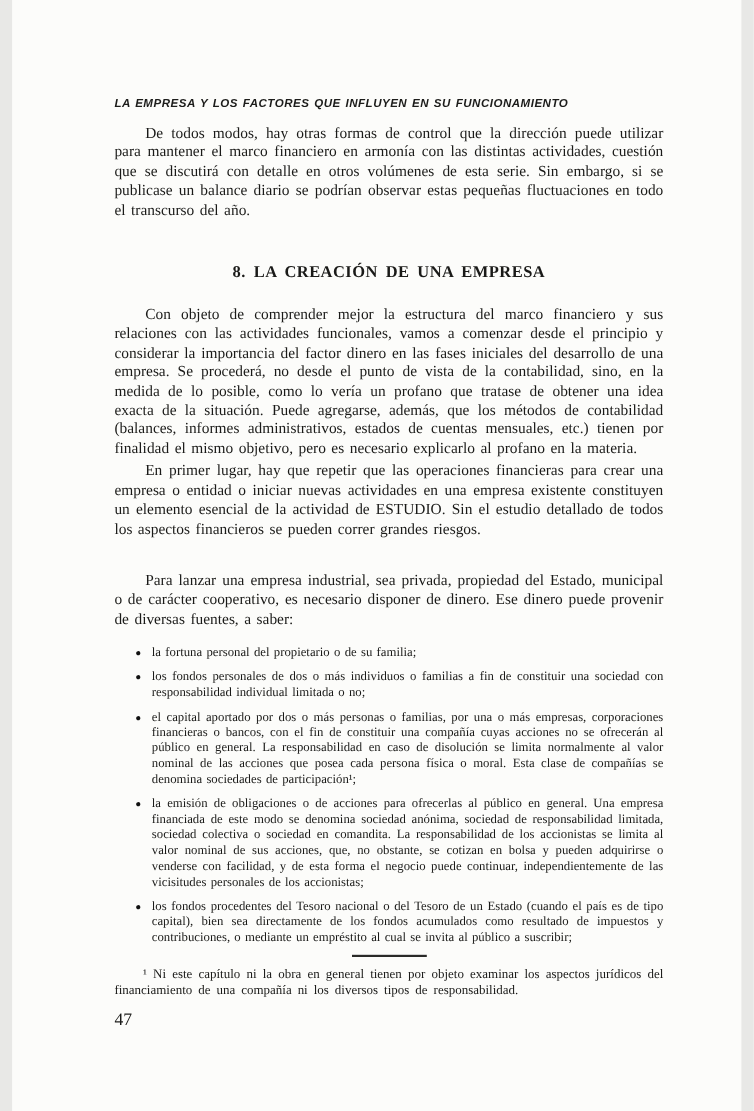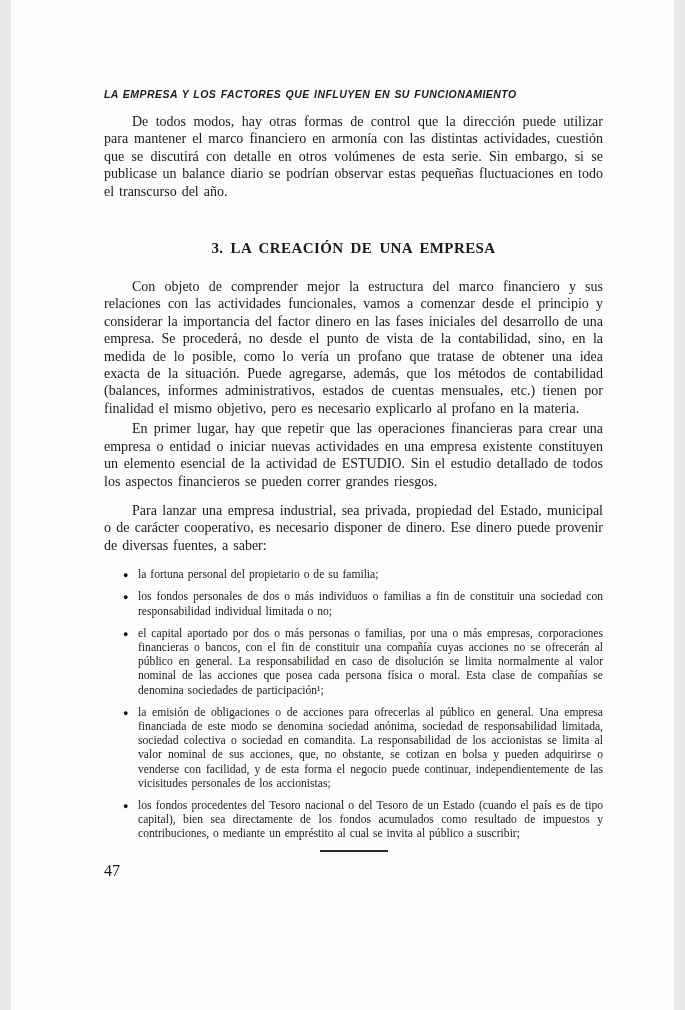--- a/index.html
+++ b/index.html
@@ -46,21 +46,21 @@
   .section-heading {
     margin-top: 40px;
     font-size: 15px;
     font-weight: bold;
     text-align: center;
     letter-spacing: 0.4px;
     word-spacing: 3px;
   }
   .para-creation-1 { margin-top: 21px; }
   .para-creation-2 { margin-top: 3px; }
-  .para-creation-3 { margin-top: 12px; }
+  .para-creation-3 { margin-top: 30px; }
   .bullet-list {
     list-style: none;
     margin: 14px 0 0 0;
     padding: 0;
   }
   .bullet-item {
     display: flex;
     margin-bottom: 8px;
     font-size: 11.6px;
     line-height: 14.2px;
@@ -101,21 +101,21 @@
 </head>
 <body>
 
 <div class="page">
   <div class="content">
 
     <div class="running-head">LA EMPRESA Y LOS FACTORES QUE INFLUYEN EN SU FUNCIONAMIENTO</div>
 
     <p class="body-para para-intro">De todos modos, hay otras formas de control que la dirección puede utilizar para mantener el marco financiero en armonía con las distintas actividades, cuestión que se discutirá con detalle en otros volúmenes de esta serie. Sin embargo, si se publicase un balance diario se podrían observar estas pequeñas fluctuaciones en todo el transcurso del año.</p>
 
-    <h2 class="section-heading">3. LA CREACIÓN DE UNA EMPRESA</h2>
+    <h2 class="section-heading">8. LA CREACIÓN DE UNA EMPRESA</h2>
 
     <p class="body-para para-creation-1">Con objeto de comprender mejor la estructura del marco financiero y sus relaciones con las actividades funcionales, vamos a comenzar desde el principio y considerar la importancia del factor dinero en las fases iniciales del desarrollo de una empresa. Se procederá, no desde el punto de vista de la contabilidad, sino, en la medida de lo posible, como lo vería un profano que tratase de obtener una idea exacta de la situación. Puede agregarse, además, que los métodos de contabilidad (balances, informes administrativos, estados de cuentas mensuales, etc.) tienen por finalidad el mismo objetivo, pero es necesario explicarlo al profano en la materia.</p>
 
     <p class="body-para para-creation-2">En primer lugar, hay que repetir que las operaciones financieras para crear una empresa o entidad o iniciar nuevas actividades en una empresa existente constituyen un elemento esencial de la actividad de ESTUDIO. Sin el estudio detallado de todos los aspectos financieros se pueden correr grandes riesgos.</p>
 
     <p class="body-para para-creation-3">Para lanzar una empresa industrial, sea privada, propiedad del Estado, municipal o de carácter cooperativo, es necesario disponer de dinero. Ese dinero puede provenir de diversas fuentes, a saber:</p>
 
     <ul class="bullet-list">
       <li class="bullet-item">
         <span class="bullet-marker">●</span>
@@ -134,17 +134,18 @@
         <span class="bullet-text">la emisión de obligaciones o de acciones para ofrecerlas al público en general. Una empresa financiada de este modo se denomina sociedad anónima, sociedad de responsabilidad limitada, sociedad colectiva o sociedad en comandita. La responsabilidad de los accionistas se limita al valor nominal de sus acciones, que, no obstante, se cotizan en bolsa y pueden adquirirse o venderse con facilidad, y de esta forma el negocio puede continuar, independientemente de las vicisitudes personales de los accionistas;</span>
       </li>
       <li class="bullet-item">
         <span class="bullet-marker">●</span>
         <span class="bullet-text">los fondos procedentes del Tesoro nacional o del Tesoro de un Estado (cuando el país es de tipo capital), bien sea directamente de los fondos acumulados como resultado de impuestos y contribuciones, o mediante un empréstito al cual se invita al público a suscribir;</span>
       </li>
     </ul>
 
     <hr class="footnote-rule">
 
+    <p class="footnote-text">¹ Ni este capítulo ni la obra en general tienen por objeto examinar los aspectos jurídicos del financiamiento de una compañía ni los diversos tipos de responsabilidad.</p>
 
     <div class="page-number">47</div>
 
   </div>
 </div>
 
 </body></html>

